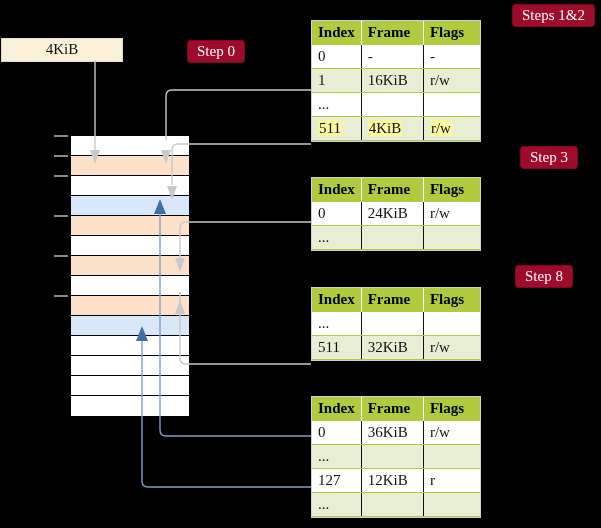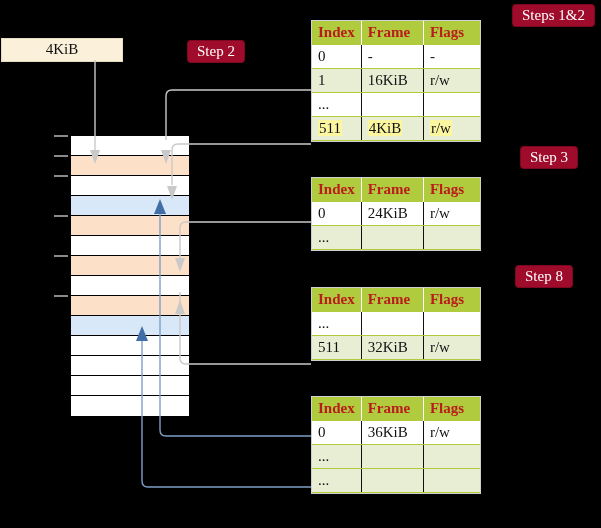--- a/index.html
+++ b/index.html
@@ -15,21 +15,21 @@
          box-shadow:0 0 0 1px #7d0621;}
 
   
   .kbox{position:absolute;background:#fbf0d9;border:1px solid #e8dcc0;
         color:#111;font-size:15px;text-align:center;line-height:20px;}
 
   
   .tbl{position:absolute;border:1px solid #cfcfcf;background:#fff;
        border-collapse:collapse;}
   .tbl table{border-collapse:collapse;width:100%;}
-  .tbl th{background:#b0cb3d;color:#b91c1c;font-weight:bold;font-size:15px;
+  .tbl th{background:#b0cb3d;color:#000000;font-weight:bold;font-size:15px;
           text-align:left;padding:2px 6px;border-right:1px solid #fff;
           line-height:19px;}
   .tbl th:last-child{border-right:none;}
   .tbl td{font-size:15px;color:#111;padding:2px 6px;line-height:19px;
           border:1px solid #b0cb3d;border-left:none;border-right:none;}
   .tbl td.vsep{border-left:1px solid #111;}
   .tbl tr.alt td{background:#e8eed4;}
   .tbl tr.white td{background:#ffffff;}
   .tbl td .hl{background:#fcf6a0;padding:0 1px;}
 
@@ -198,31 +198,36 @@
             <tr class="white">
               <td>0</td>
               <td class="vsep">36KiB</td>
               <td class="vsep">r/w</td>
             </tr>
             <tr class="alt">
               <td>...</td>
               <td class="vsep">&nbsp;</td>
               <td class="vsep">&nbsp;</td>
             </tr>
+            <tr class="white">
+              <td>127</td>
+              <td class="vsep">12KiB</td>
+              <td class="vsep">r</td>
+            </tr>
             <tr class="alt">
               <td>...</td>
               <td class="vsep">&nbsp;</td>
               <td class="vsep">&nbsp;</td>
             </tr>
           </tbody>
         </table>
       </div>
     </div>
   <div id="badges-host">
-      <div class="badge" style="left: 188px; top: 41px;">Step 2</div>
+      <div class="badge" style="left: 188px; top: 41px;">Step 0</div>
       <div class="badge" style="left: 513px; top: 5px;">Steps 1&amp;2</div>
       <div class="badge" style="left: 521px; top: 147px;">Step 3</div>
       <div class="badge" style="left: 516px; top: 266px;">Step 8</div>
     </div>
 <div class="tick" style="left: 54px; top: 135px;"></div>
     <div class="tick" style="left: 54px; top: 155px;"></div>
     <div class="tick" style="left: 54px; top: 175px;"></div>
     <div class="tick" style="left: 54px; top: 215px;"></div>
     <div class="tick" style="left: 54px; top: 255px;"></div>
     <div class="tick" style="left: 54px; top: 295px;"></div>

